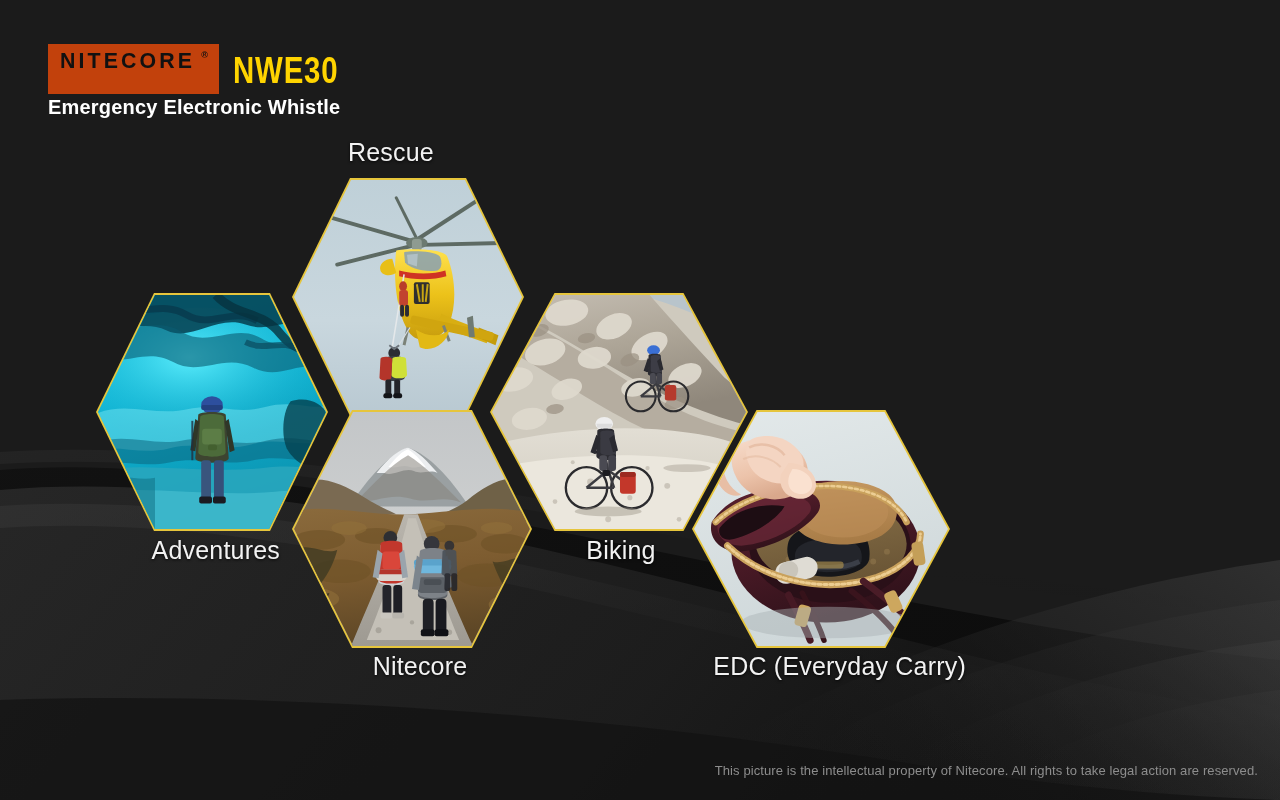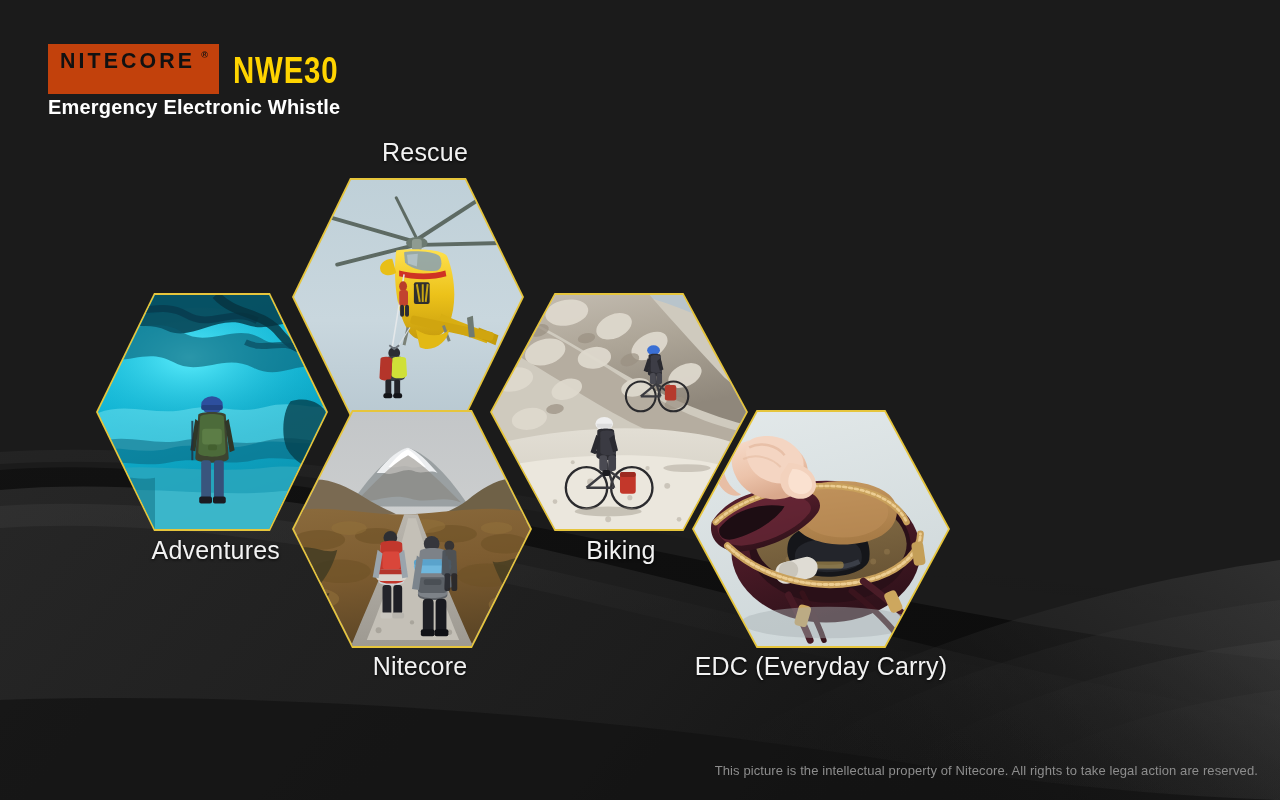--- a/index.html
+++ b/index.html
@@ -294,21 +294,21 @@
             <path d="M88 182 C88 179 100 179 100 183 L99 201 C99 205 87 205 87 201 Z" fill="#b4352a"></path>
             <rect x="93" y="203" width="6" height="16" rx="2" fill="#232429"></rect>
             <rect x="102" y="203" width="6" height="16" rx="2" fill="#232429"></rect>
             <rect x="91" y="217" width="9" height="5" rx="2" fill="#131418"></rect>
             <rect x="101" y="217" width="9" height="5" rx="2" fill="#131418"></rect>
             <path d="M97 168 L102 172 L107 168" stroke="#6e757c" stroke-width="2" fill="none"></path>
           </g>
         </svg>
       </div>
     </div>
-    <div class="hexlabel" style="left:348px; top:138px; width:120px; text-align:right;">Rescue</div>
+    <div class="hexlabel" style="left:348px; top:138px; width:120px; text-align:left;">Rescue</div>
 
     <div class="hex" style="left:490px; top:293px; width:258px; height:238px;">
       <div class="hex-inner">
         <svg viewBox="0 0 258 238" preserveAspectRatio="xMidYMid slice">
           <defs>
             <linearGradient id="rockG" x1="0" y1="0" x2="0.4" y2="1">
               <stop offset="0" stop-color="#c6bfb4"></stop>
               <stop offset="0.5" stop-color="#ada597"></stop>
               <stop offset="1" stop-color="#8f877b"></stop>
             </linearGradient>
@@ -615,19 +615,19 @@
           <path d="M110 184 C118 200 126 214 132 232" stroke="#36121a" stroke-width="5.5" fill="none" stroke-linecap="round"></path>
 
           <rect x="104" y="196" width="13" height="22" rx="4" fill="#cda75e" transform="rotate(16 110 207)"></rect>
           <rect x="196" y="182" width="13" height="22" rx="4" fill="#cda75e" transform="rotate(-24 202 193)"></rect>
           <rect x="222" y="132" width="12" height="24" rx="4" fill="#c49f58" transform="rotate(-8 228 144)"></rect>
 
           <ellipse cx="136" cy="214" rx="88" ry="16" fill="#a8b2b4" opacity="0.45"></ellipse>
         </svg>
       </div>
     </div>
-    <div class="hexlabel" style="left:676px; top:652px; width:290px; text-align:center;">EDC (Everyday Carry)</div>
+    <div class="hexlabel" style="left:676px; top:652px; width:290px; text-align:right;">EDC (Everyday Carry)</div>
 
   </div>
 
   <div class="footer">This picture is the intellectual property of Nitecore. All rights to take legal action are reserved.</div>
 
 </div>
 
 </body></html>

